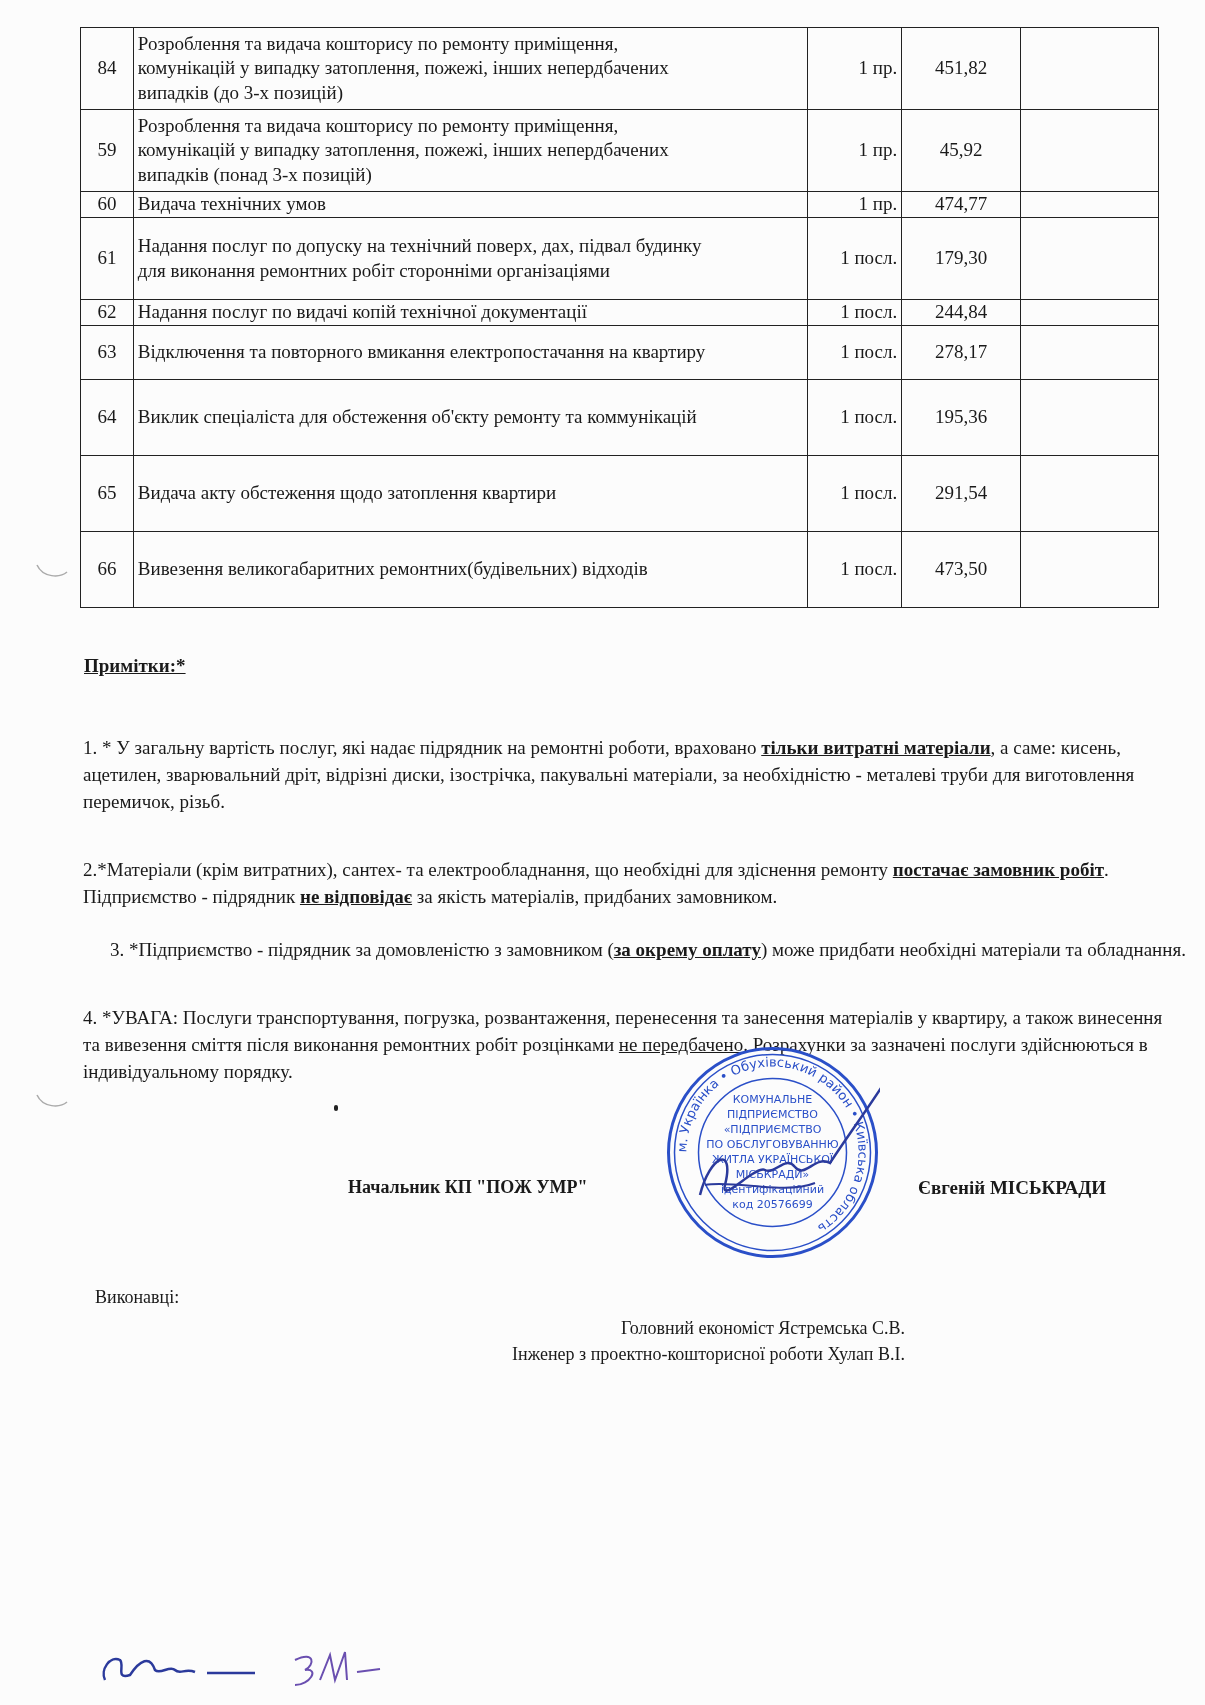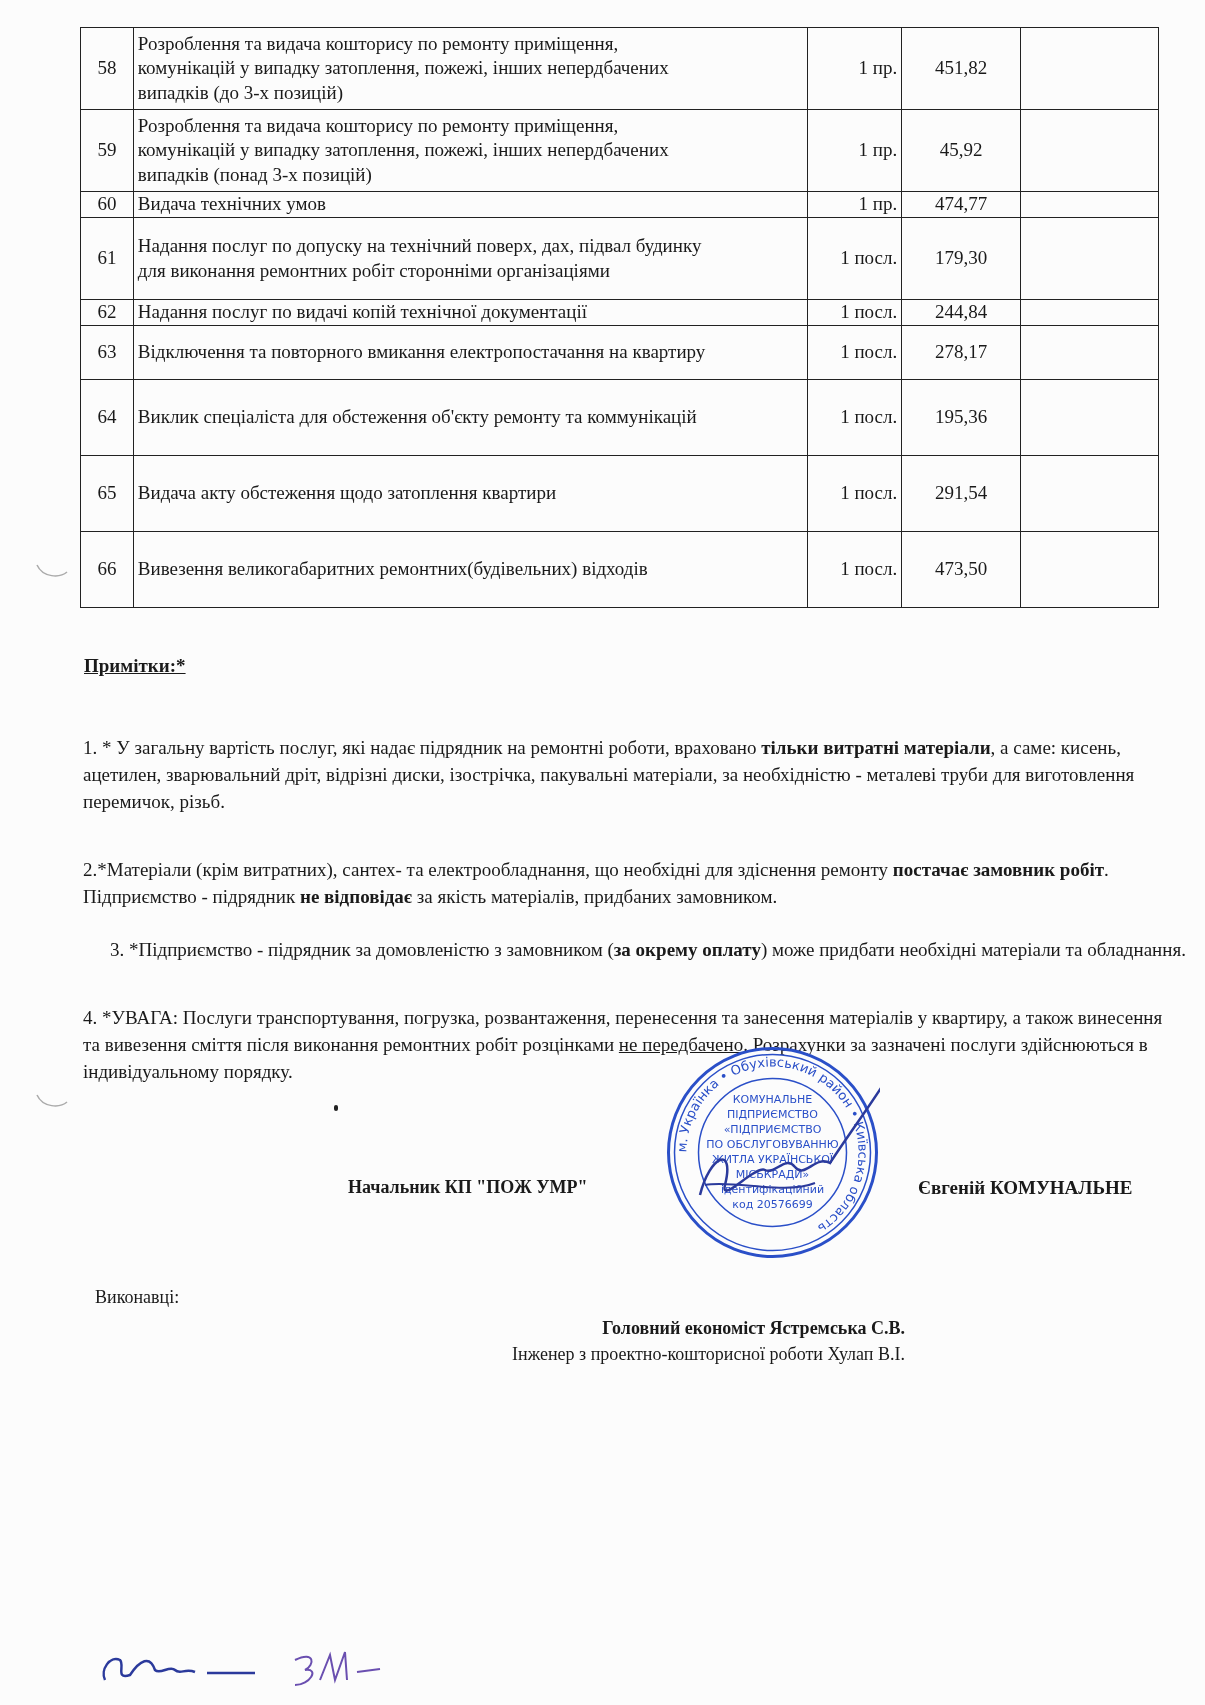--- a/index.html
+++ b/index.html
@@ -28,45 +28,45 @@
   .r63 { height: 54px; }
   .r64, .r65, .r66 { height: 76px; }
 
   .notes-title {
     position: absolute; left: 84px; top: 655px; font-size: 19px; font-weight: bold;
     text-decoration: underline;
   }
   .note {
     position: absolute; left: 83px; width: 1080px; font-size: 19px; line-height: 27px;
   }
-  .note b { }
+  .note b { text-decoration: underline; }
   .note u { text-decoration: underline; }
   #n1 { top: 734px; }
   #n2 { top: 856px; }
   #n3 { top: 936px; margin-left: 27px; }
   #n4 { top: 1004px; }
 
   .sig-title { position: absolute; left: 348px; top: 1177px; font-size: 18px; font-weight: bold; }
   .sig-name { position: absolute; left: 918px; top: 1177px; font-size: 19px; font-weight: bold; }
   .executors { position: absolute; left: 95px; top: 1287px; font-size: 18px; }
   .exec-line { position: absolute; right: 300px; font-size: 18px; text-align: right; }
-  #e1 { top: 1318px; font-weight: bold; }
+  #e1 { top: 1318px; }
   #e2 { top: 1344px; }
 
   .stamp { position: absolute; left: 665px; top: 1045px; width: 215px; height: 215px; }
   .scribble { position: absolute; }
   .scan-mark { position: absolute; }
 </style>
 </head>
 <body>
 
 <table class="table">
   <tbody id="tbody">
       <tr class="r58">
-        <td class="num">58</td>
+        <td class="num">84</td>
         <td class="desc">
           <div>Розроблення та видача кошторису по ремонту приміщення,</div>
           <div>комунікацій у випадку затоплення, пожежі, інших непердбачених</div>
           <div>випадків (до 3-х позицій)</div>
         </td>
         <td class="unit">1 пр.</td>
         <td class="price">451,82</td>
         <td class="extra"></td>
       </tr>
       <tr class="r59">
@@ -161,21 +161,21 @@
   <span>3. *Підприємство - підрядник за домовленістю з замовником (</span><b>за окрему оплату</b><span>) може  придбати необхідні матеріали та обладнання.</span>
 </div>
 
 <div class="note" id="n4">
   <span>4. *УВАГА: Послуги транспортування, погрузка, розвантаження, перенесення та занесення матеріалів у квартиру, а також винесення та вивезення сміття після  виконання ремонтних робіт розцінками </span><u>не передбачено</u><span>. Розрахунки за зазначені послуги здійснюються в індивідуальному порядку.</span>
 </div>
 
 <div class="scan-mark" style="left:334px;top:1105px;width:4px;height:6px;background:#222;border-radius:2px;"></div>
 
 <div class="sig-title">Начальник КП "ПОЖ УМР"</div>
-<div class="sig-name">Євгеній КОМУНАЛЬНЕ</div>
+<div class="sig-name">Євгеній МІСЬКРАДИ</div>
 
 <svg class="stamp" viewBox="0 0 215 215">
   <defs>
     <path id="stampArc" d="M107.5,107.5 m-86,0 a86,86 0 1,1 172,0 a86,86 0 1,1 -172,0"></path>
   </defs>
   <circle cx="107.5" cy="107.5" r="104" fill="none" stroke="#2a4fc8" stroke-width="3"></circle>
   <circle cx="107.5" cy="107.5" r="98" fill="none" stroke="#2a4fc8" stroke-width="1.5"></circle>
   <circle cx="107.5" cy="107.5" r="74" fill="none" stroke="#2a4fc8" stroke-width="1.5"></circle>
   <text font-family="DejaVu Sans, sans-serif" font-size="13" fill="#2a4fc8">
     <textPath href="#stampArc" id="stampOuter">м. Українка • Обухівський район • Київська область</textPath>

